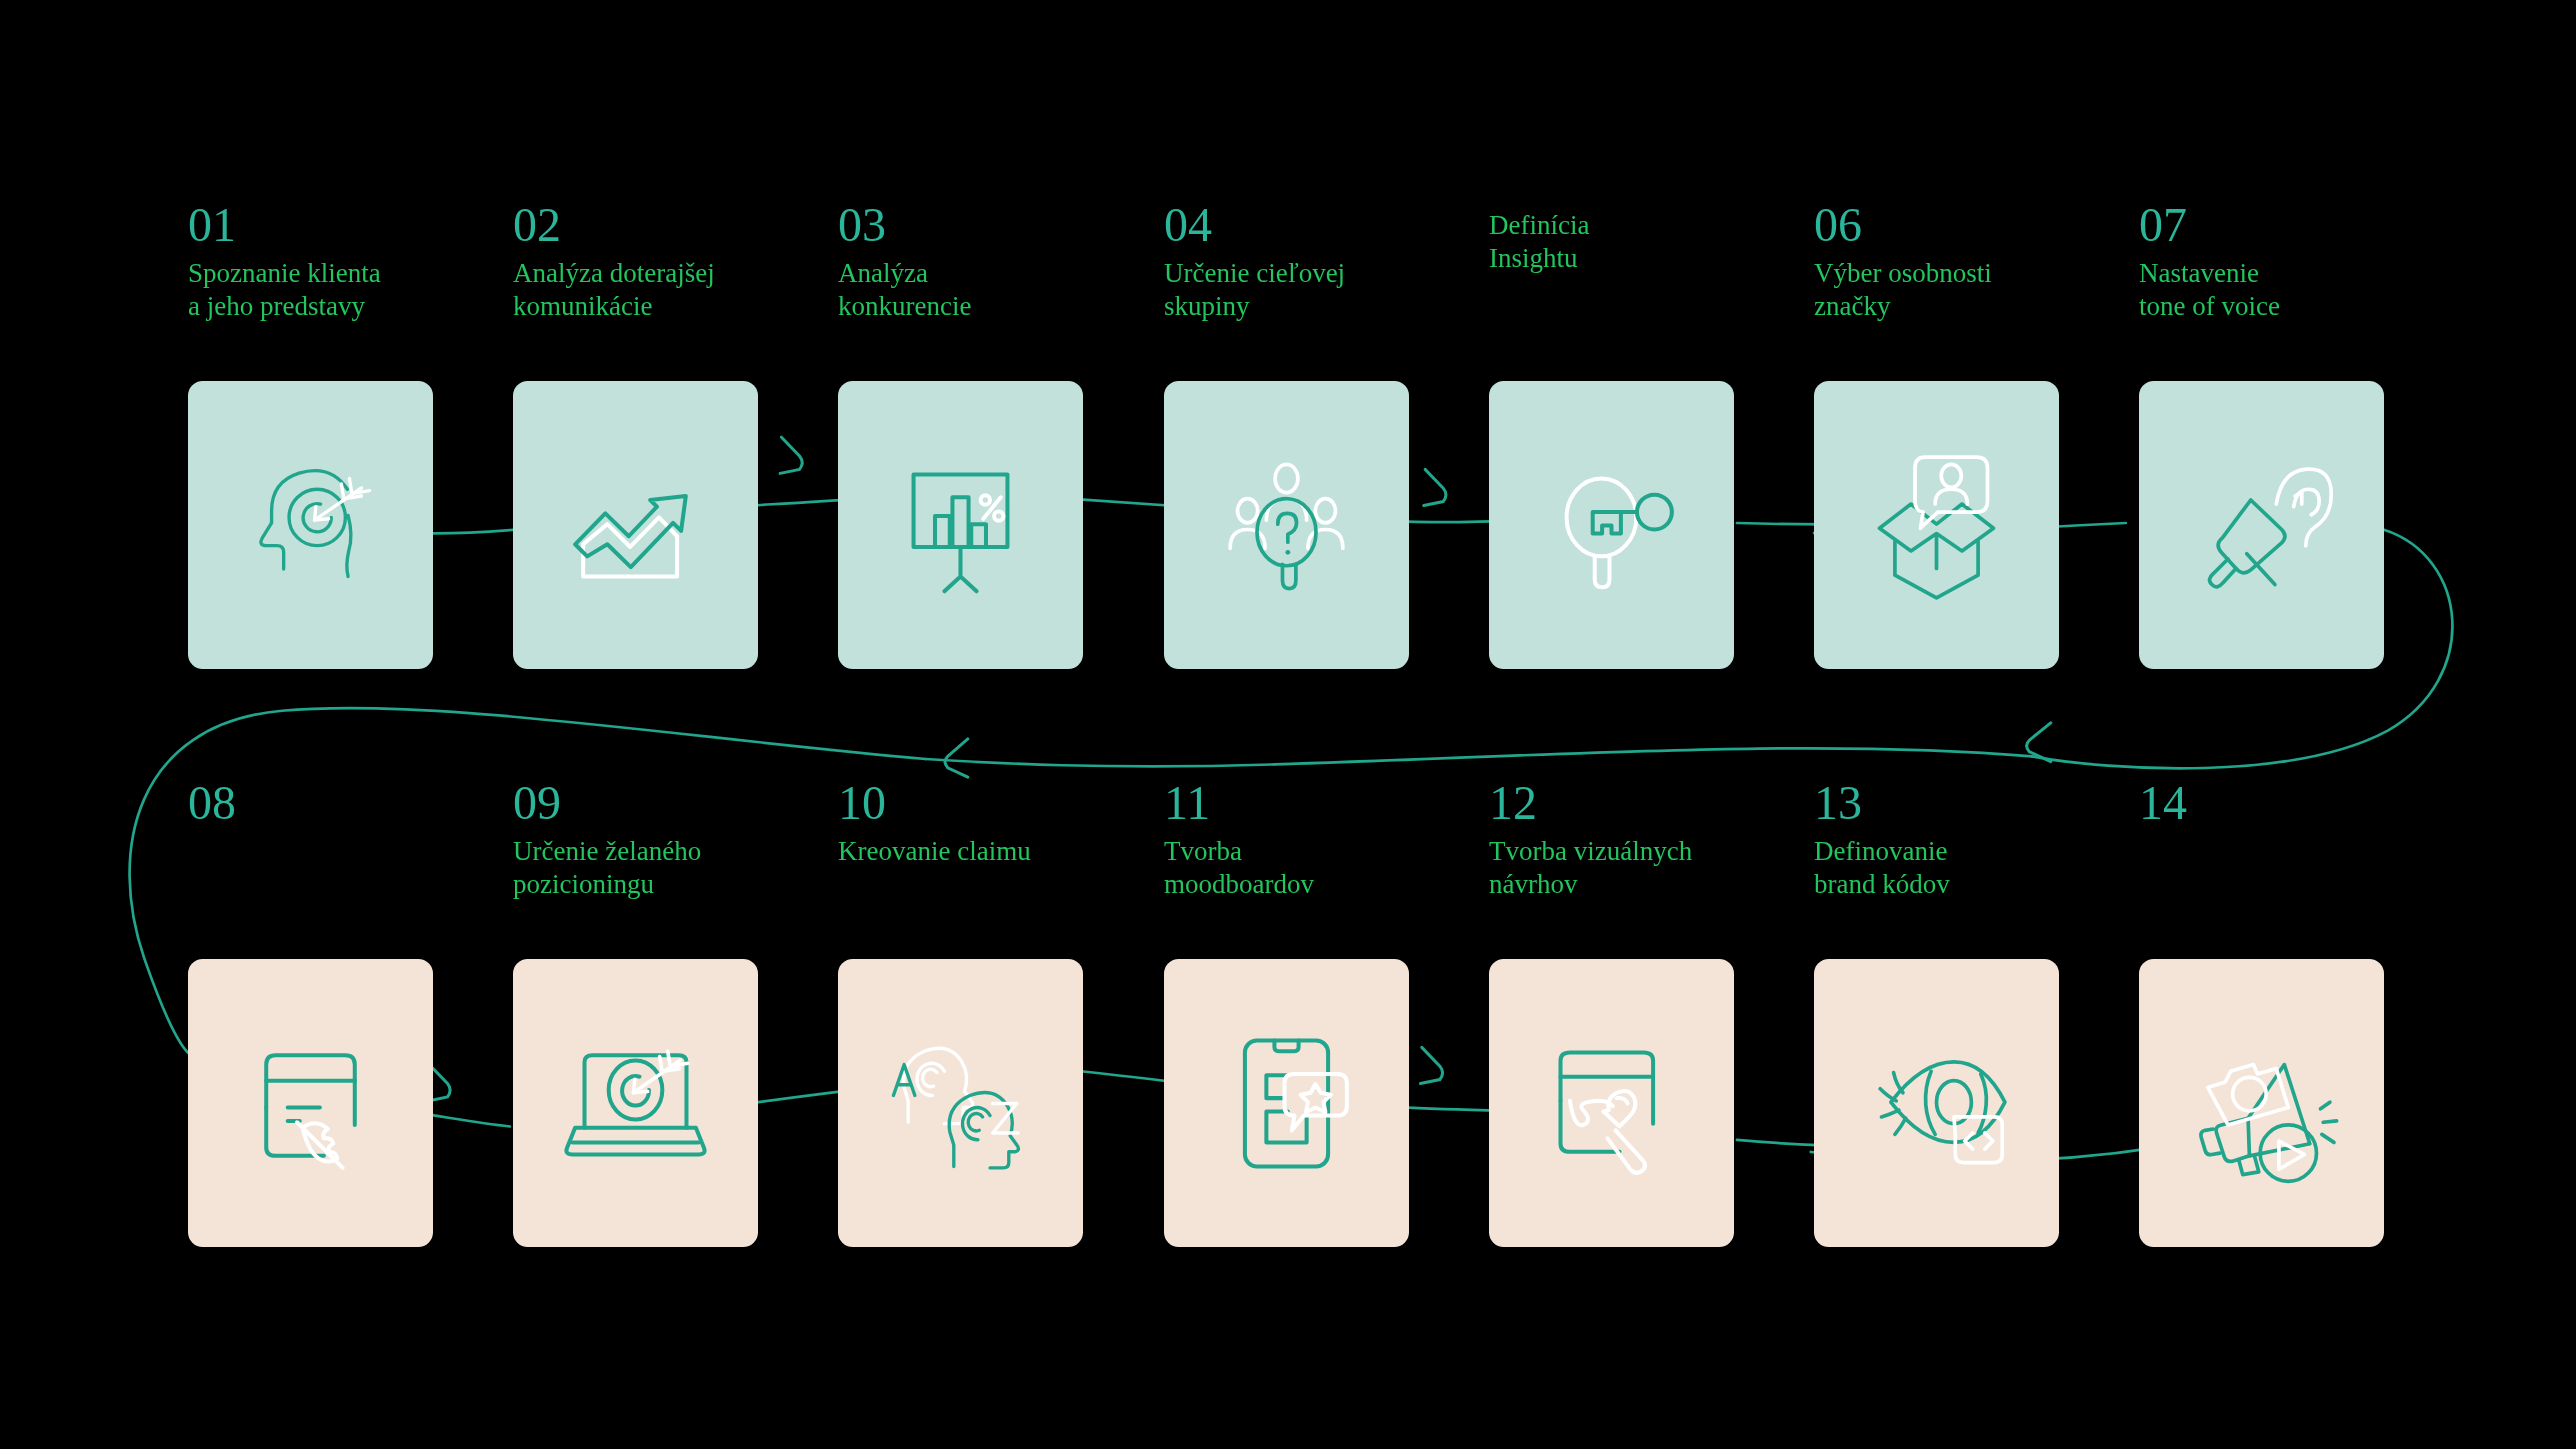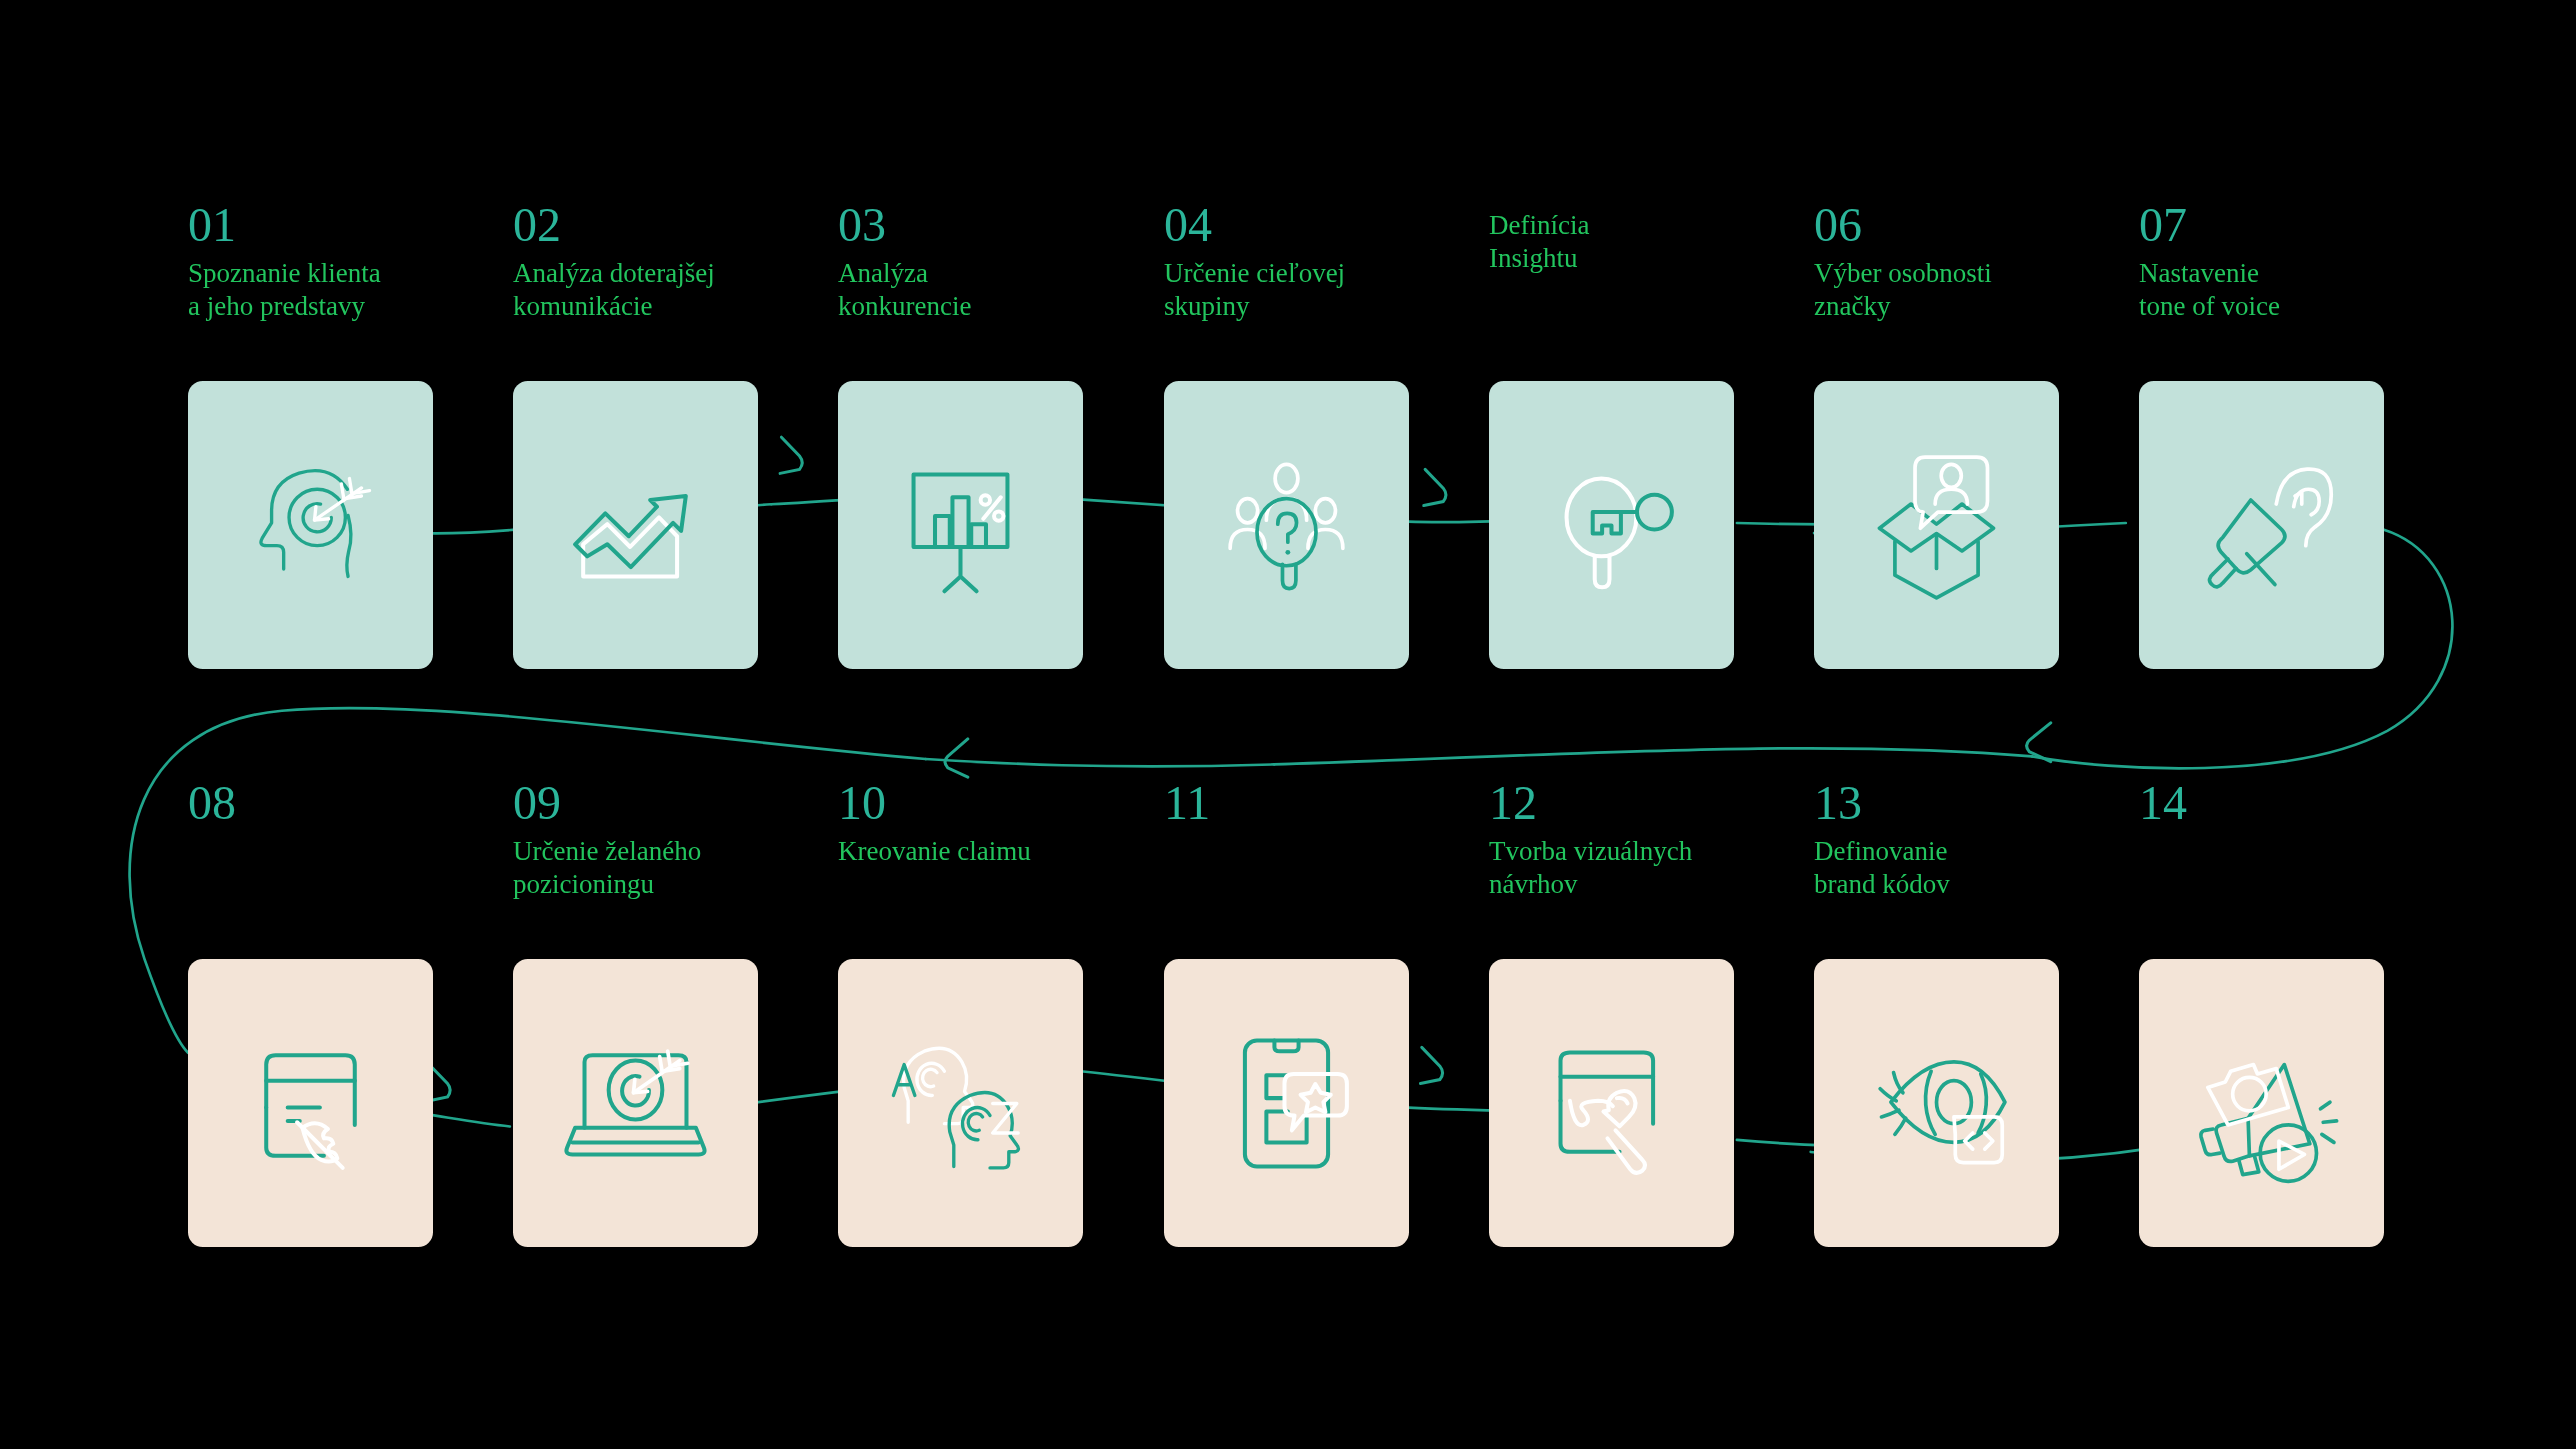--- a/index.html
+++ b/index.html
@@ -283,20 +283,22 @@
           </g>
           <g fill="none" stroke="#ffffff" stroke-width="5" stroke-linecap="round" stroke-linejoin="round">
             <path d="M168 120 L204 120 L168 164 L206 164"></path>
           </g>
         </svg>
       </div>
     </div>
 
     <div class="step" style="left:1164px">
       <div class="step-num">11</div>
+      <div class="step-label">Tvorba
+moodboardov</div>
       <div class="card cream">
         <svg width="161" height="161" viewBox="0 0 240 240">
           <g fill="none" stroke="#21a58c" stroke-width="6" stroke-linecap="round" stroke-linejoin="round">
             <rect x="58" y="26" width="124" height="188" rx="18"></rect>
             <path d="M102 26 L102 36 Q102 42 110 42 L130 42 Q138 42 138 36 L138 26"></path>
             <path d="M90 78 L120 78 M90 78 L90 112 M90 112 L116 112"></path>
             <path d="M90 132 L122 132 M90 132 L90 178 L150 178 L150 140"></path>
           </g>
           <g fill="none" stroke="#ffffff" stroke-width="6" stroke-linecap="round" stroke-linejoin="round">
             <path d="M131 76 L196 76 Q210 76 210 90 L210 124 Q210 138 196 138 L146 138 L128 160 L132 138 Q117 138 117 124 L117 90 Q117 76 131 76 Z"></path>

